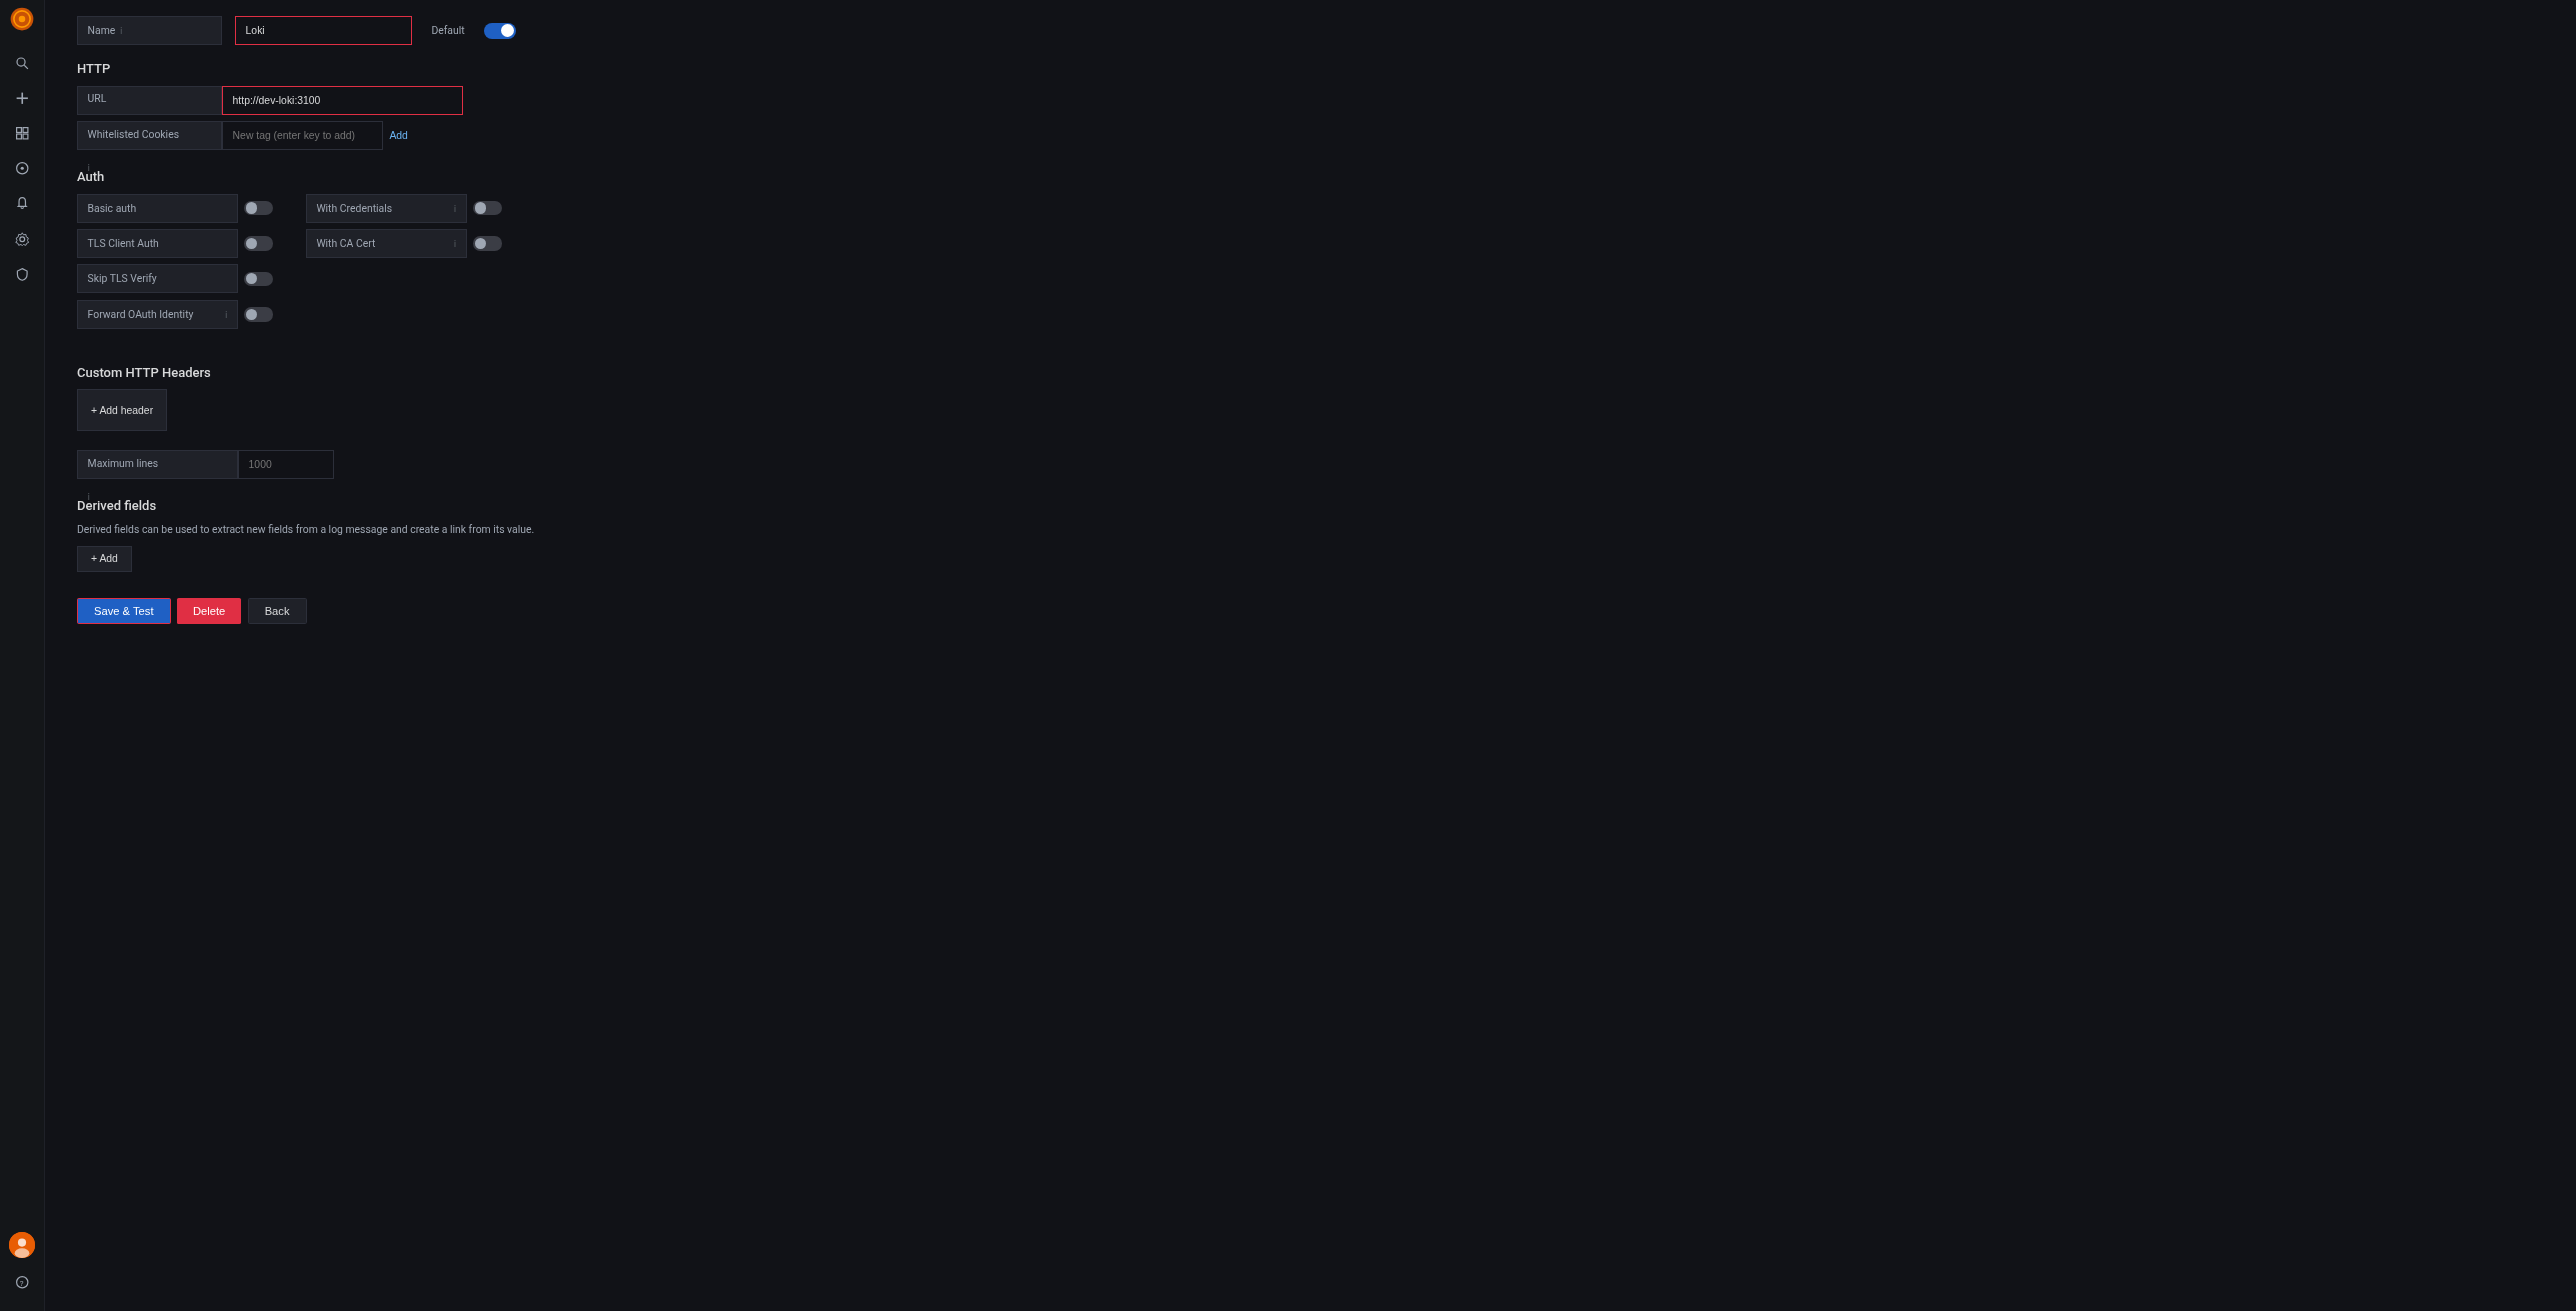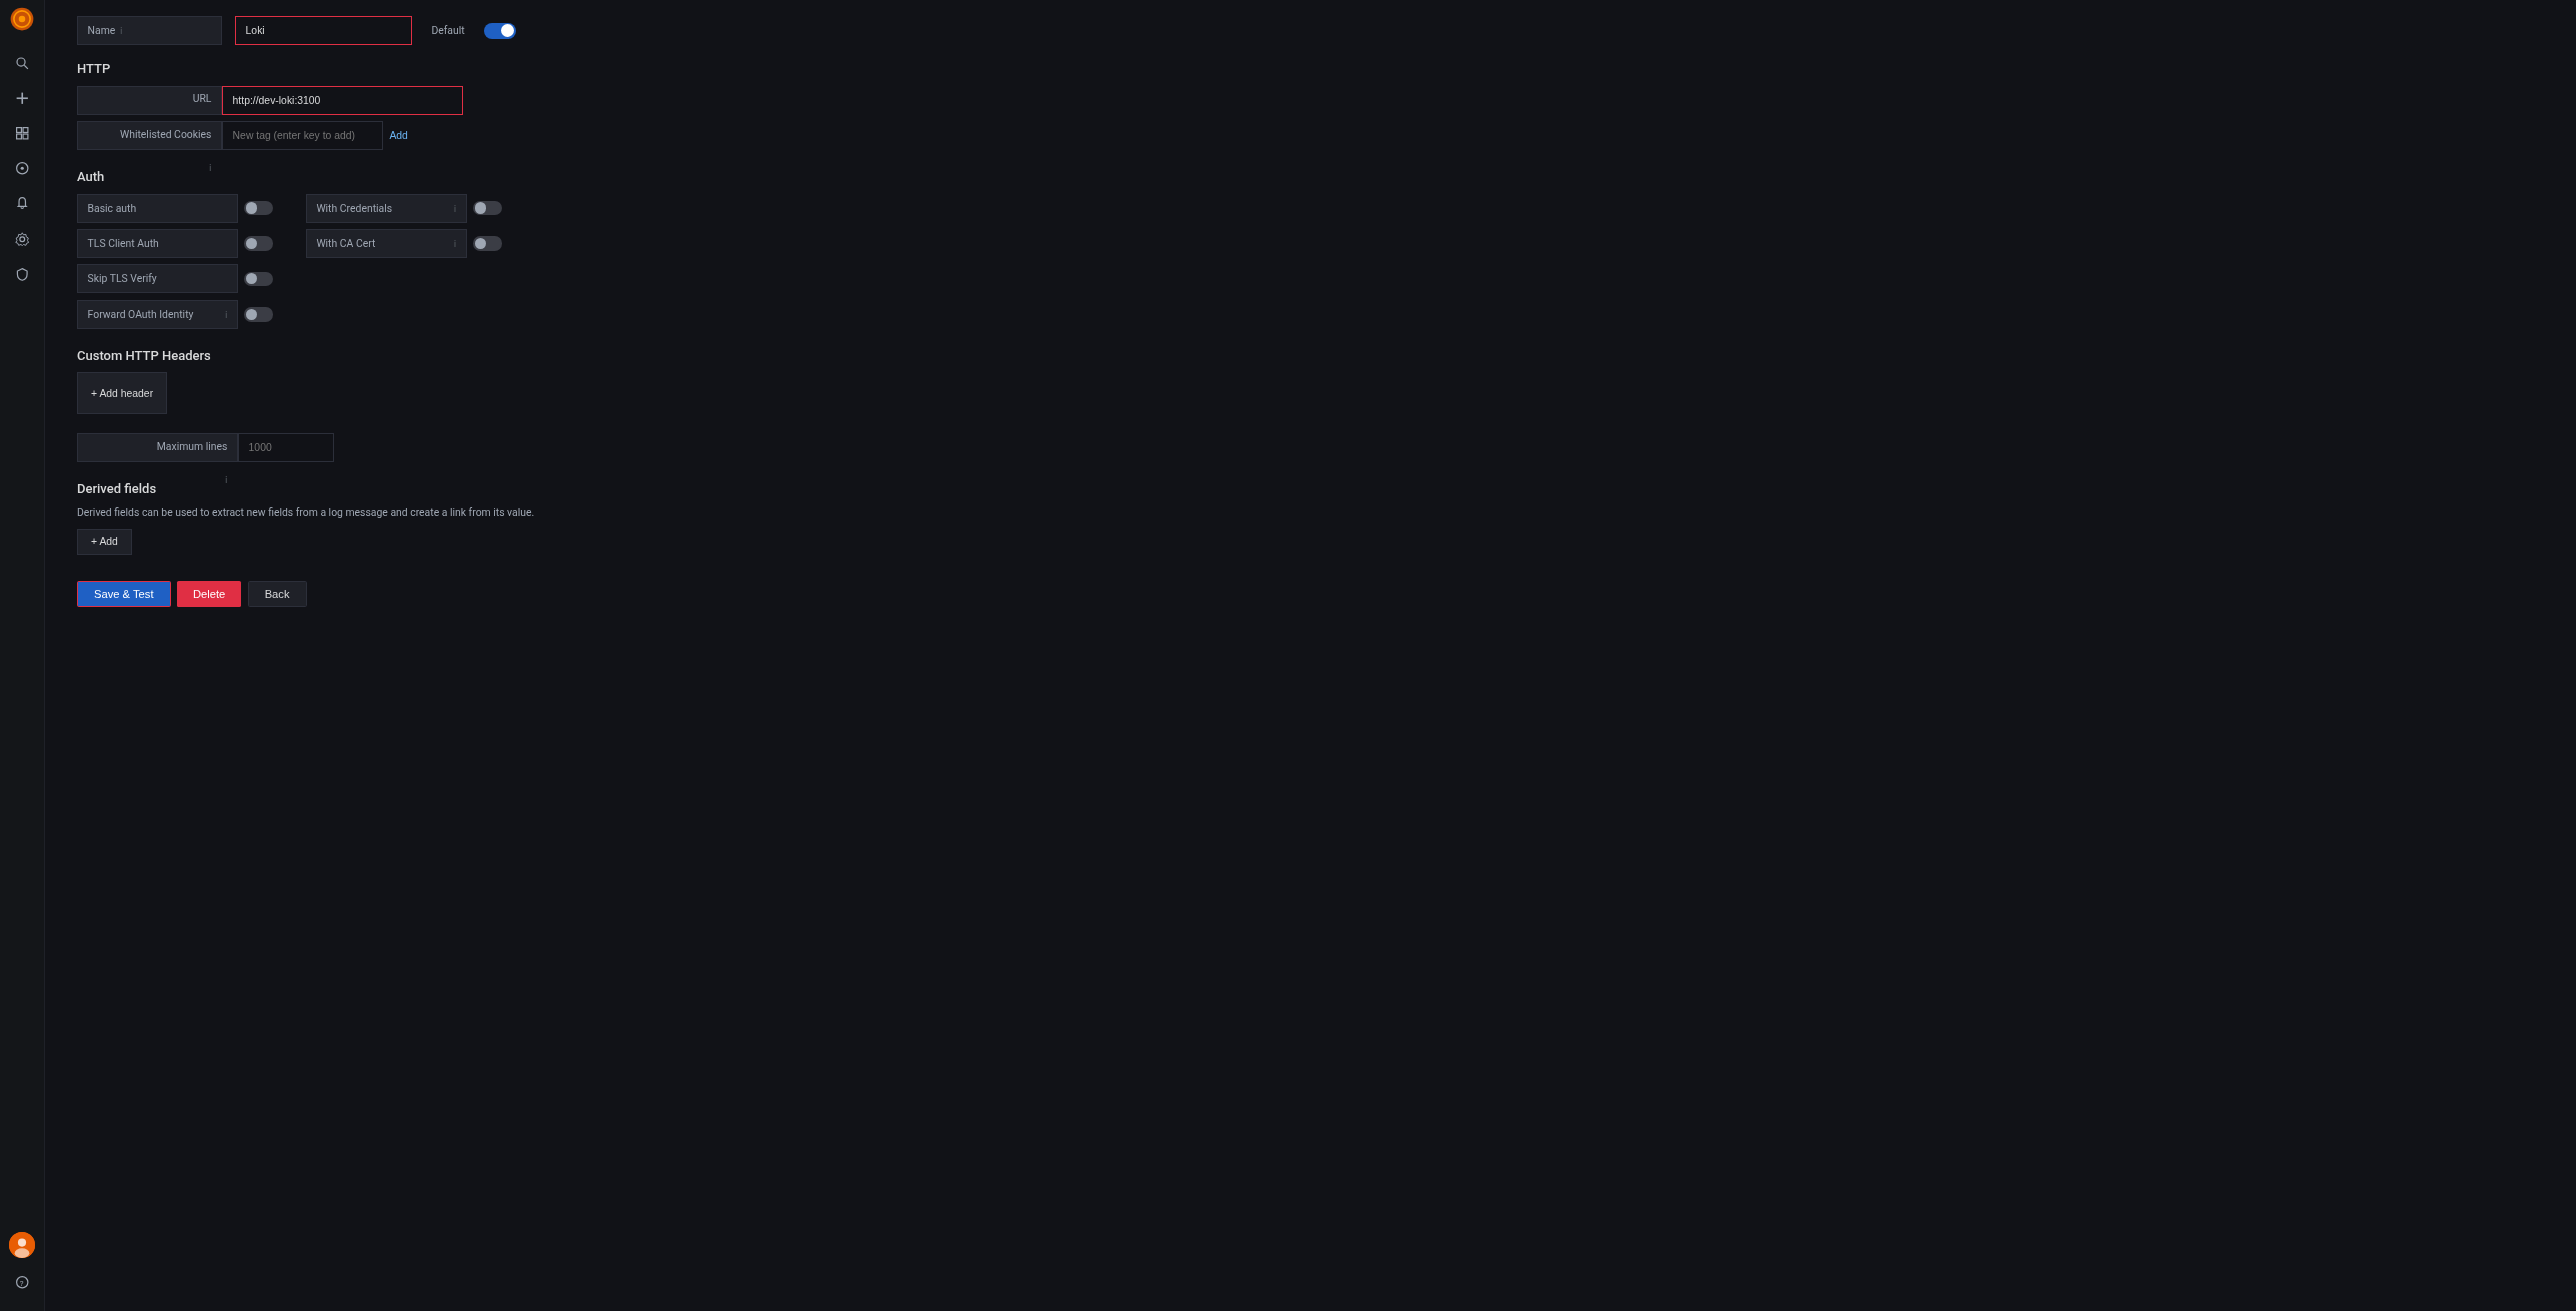--- a/index.html
+++ b/index.html
@@ -77,21 +77,21 @@
       align-items: center;
       margin-bottom: 6.4px;
     }
     .field-label {
       background: #1f2128;
       border: 0.8px solid #2c2f3a;
       padding: 5.6px 9.6px;
       width: 145px;
       min-width: 145px;
       display: flex;
-      align-items: flex-end;
+      align-items: flex-start;
       gap: 20px;
       color: #9fa7b3;
       font-size: 10.4px;
       height: 29px;
       flex-direction: column;
     }
 
     .name-row {
       display: flex;
       align-items: center;
@@ -207,21 +207,21 @@
     .add-link {
       color: #6bb3f2;
       font-size: 10.4px;
       cursor: pointer;
       margin-left: 6.4px;
       background: none;
       border: none;
     }
 
     
-    .auth-section { margin-bottom: 19px; }
+    .auth-section { margin-bottom: 36px; }
     .auth-grid {
       display: flex;
       flex-direction: column;
       gap: 6.4px;
     }
     .auth-row {
       display: flex;
       align-items: center;
       gap: 6.4px;
     }

